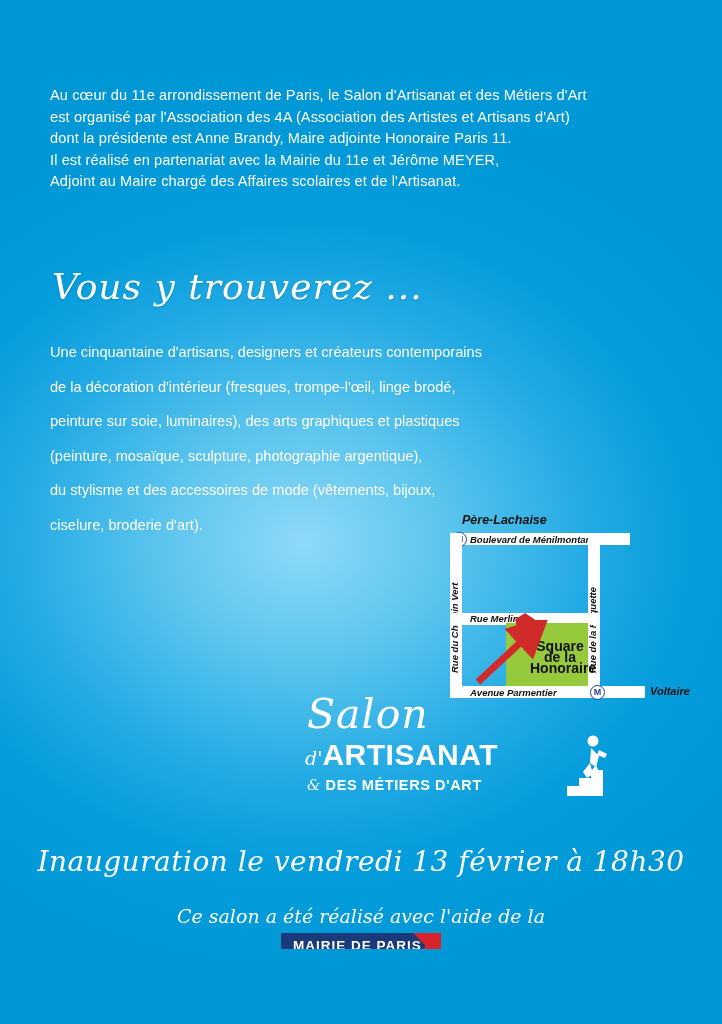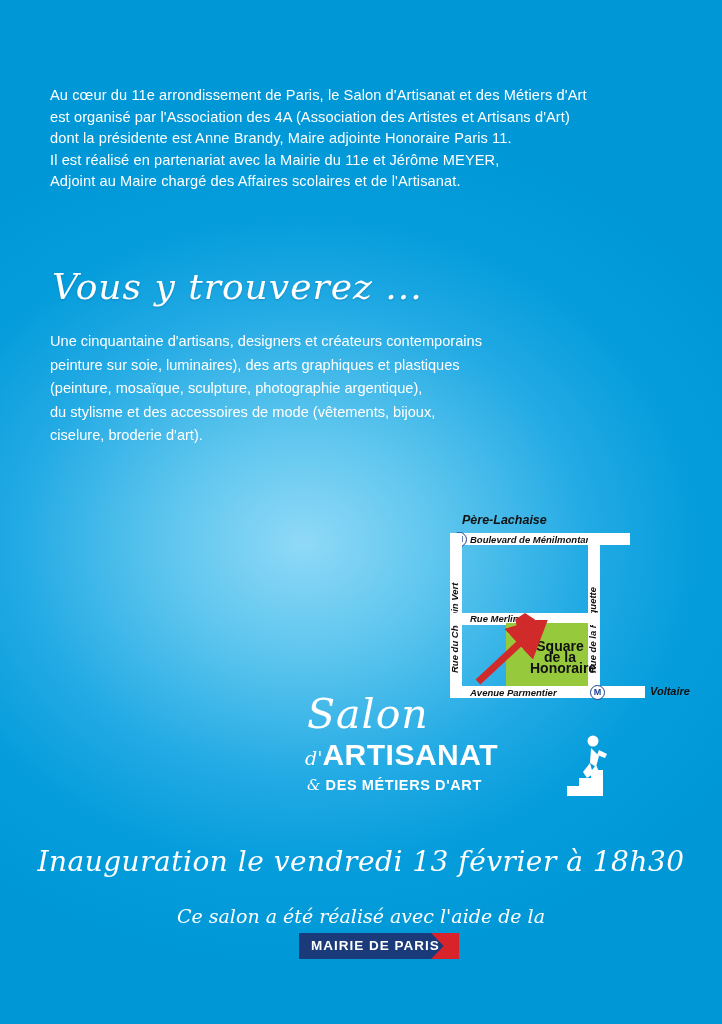--- a/index.html
+++ b/index.html
@@ -47,21 +47,21 @@
 
   .body-list {
     position: absolute;
     left: 50px;
     top: 330px;
     width: 640px;
     color: #ffffff;
     font-size: 14.6px;
     line-height: 23.5px;
   }
-  .body-list div { white-space: nowrap; }
+  .body-list div { white-space: nowrap; margin-top: 11px; }
 
   
   .map {
     position: absolute;
     left: 440px;
     top: 513px;
     width: 230px;
     height: 205px;
   }
   .map-title {
@@ -218,31 +218,30 @@
     font-family: "DejaVu Serif", serif;
     font-style: italic;
     font-size: 19px;
     color: #ffffff;
   }
   .mairie-logo {
     position: absolute;
     left: 281px;
     top: 933px;
     width: 160px;
-    height: 26px;
+    height: 16px;
     background: #1a3a7a;
     color: #ffffff;
     font-size: 13.5px;
     font-weight: bold;
     letter-spacing: 1px;
     line-height: 26px;
     padding-left: 12px;
     box-sizing: border-box;
     overflow: hidden;
-    margin-left: 18px;
   }
   .mairie-flag {
     position: absolute;
     right: 0;
     top: 0;
     width: 34px;
     height: 26px;
     background: #d8232a;
     clip-path: polygon(18% 0%, 100% 0%, 100% 100%, 18% 100%, 55% 50%);
   }
@@ -257,20 +256,21 @@
     <div>est organisé par l'Association des 4A (Association des Artistes et Artisans d'Art)</div>
     <div>dont la présidente est Anne Brandy, Maire adjointe Honoraire Paris 11.</div>
     <div>Il est réalisé en partenariat avec la Mairie du 11e et Jérôme MEYER,</div>
     <div>Adjoint au Maire chargé des Affaires scolaires et de l'Artisanat.</div>
   </div>
 
   <div class="heading-script">Vous y trouverez ...</div>
 
   <div class="body-list">
     <div>Une cinquantaine d'artisans, designers et créateurs contemporains</div>
+    <div>de la décoration d'intérieur (fresques, trompe-l'œil, linge brodé,</div>
     <div>peinture sur soie, luminaires), des arts graphiques et plastiques</div>
     <div>(peinture, mosaïque, sculpture, photographie argentique),</div>
     <div>du stylisme et des accessoires de mode (vêtements, bijoux,</div>
     <div>ciselure, broderie d'art).</div>
   </div>
 
   <div class="map">
     <div class="map-title">Père-Lachaise</div>
 
     <div class="street street-h" style="left:10px; top:20px; width:180px;"></div>

